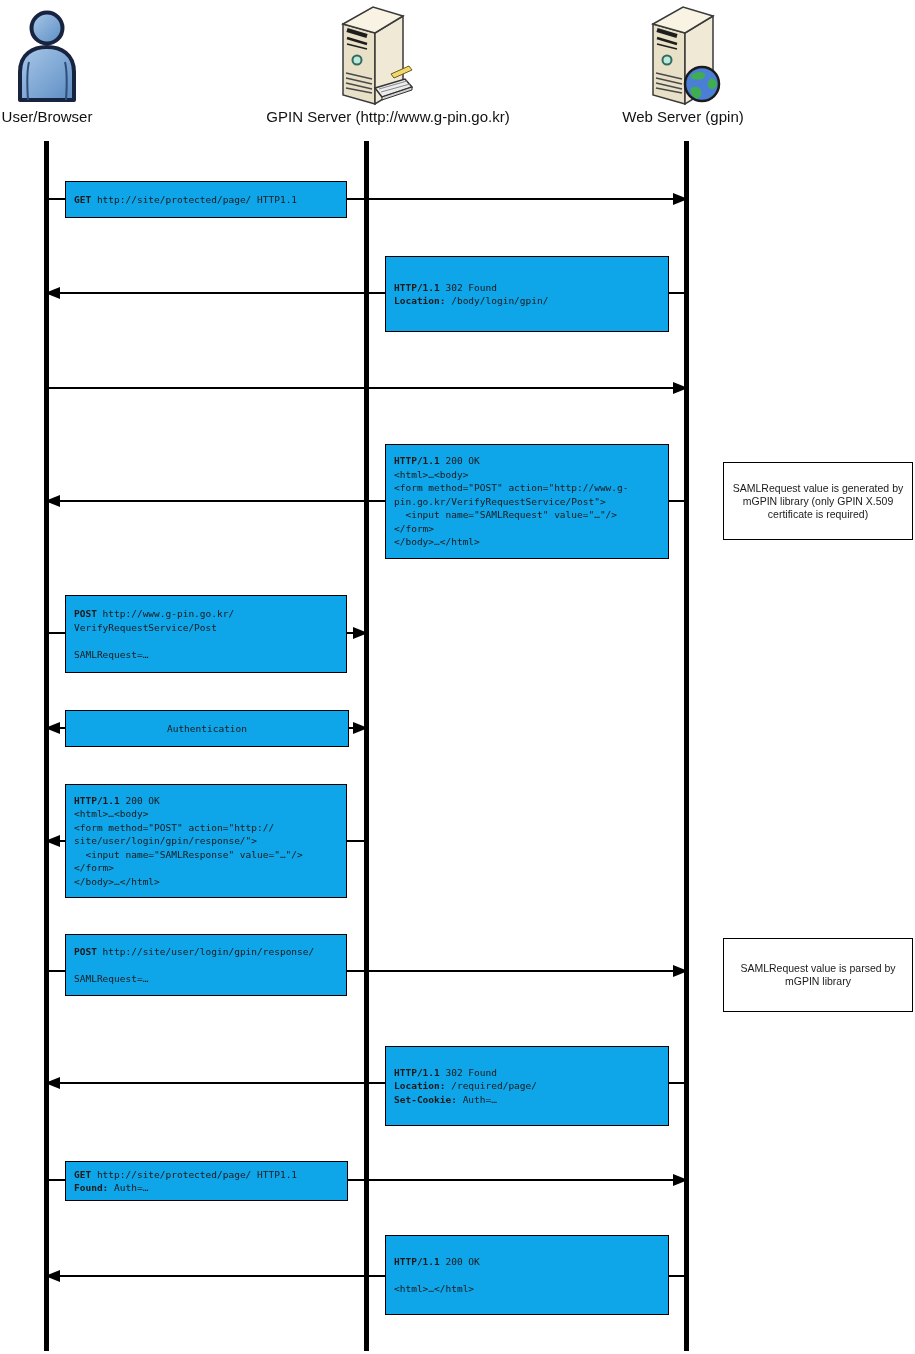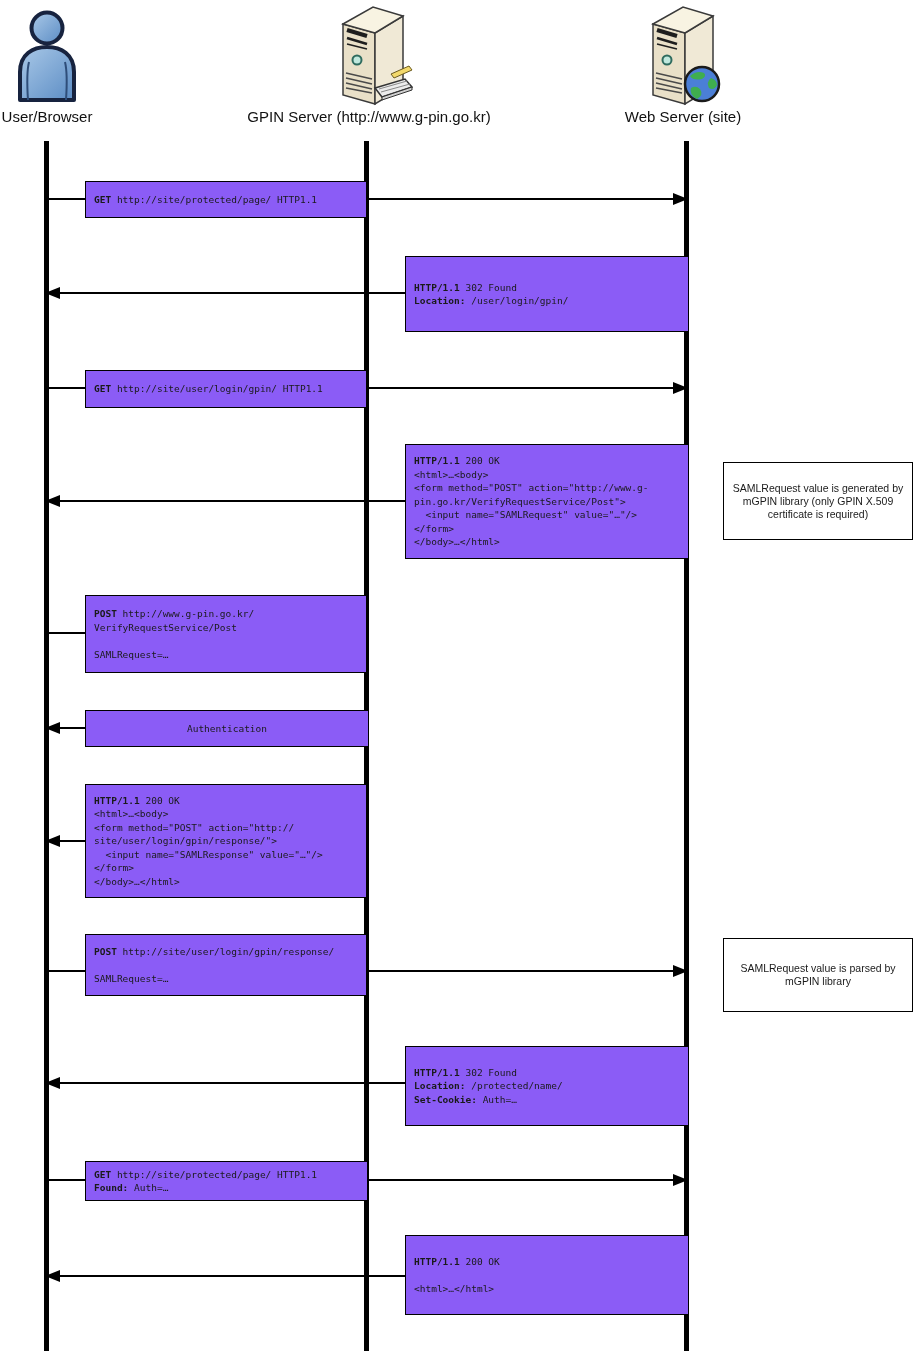--- a/index.html
+++ b/index.html
@@ -4,22 +4,22 @@
 <style>
   html,body{margin:0;padding:0;background:#fff;}
   #canvas{position:relative;width:915px;height:1354px;background:#fff;overflow:hidden;
           font-family:"Liberation Sans",sans-serif;}
   .lifeline{position:absolute;width:5px;background:#000;top:141px;height:1210px;z-index:1;}
   .arrow{position:absolute;height:2px;background:#000;z-index:2;}
   .head-r{position:absolute;right:-2px;top:50%;transform:translateY(-50%);width:0;height:0;
           border-top:6px solid transparent;border-bottom:6px solid transparent;border-left:15px solid #000;}
   .head-l{position:absolute;left:-2px;top:50%;transform:translateY(-50%);width:0;height:0;
           border-top:6px solid transparent;border-bottom:6px solid transparent;border-right:15px solid #000;}
-  .box{position:absolute;box-sizing:border-box;border:1.5px solid #000;background:#8b5cf6;z-index:3;
-       display:flex;flex-direction:column;justify-content:center;padding:2px 8px;margin-left:20px;}
+  .box{position:absolute;box-sizing:border-box;border:1.5px solid #000;background:#0ea5e9;z-index:3;
+       display:flex;flex-direction:column;justify-content:center;padding:2px 8px;}
   .mono{font-family:"DejaVu Sans Mono","Liberation Mono",monospace;font-size:9.5px;line-height:13.5px;color:#1a1a1a;}
   .ln{white-space:pre;min-height:13.5px;}
   .b{font-weight:bold;}
   .center{align-items:center;}
   .note{position:absolute;box-sizing:border-box;border:1.5px solid #000;background:#fff;z-index:3;
         display:flex;align-items:center;justify-content:center;text-align:center;
         font-size:10.5px;line-height:13px;color:#1a1a1a;padding:4px 0;}
   .actor-label{position:absolute;top:108px;transform:translateX(-50%);white-space:nowrap;
                font-size:15px;color:#111;z-index:4;}
   .icon{position:absolute;z-index:4;}
@@ -65,22 +65,22 @@
     <path d="M14,44 L34,49" stroke="#1d1d1d" stroke-width="1.5"></path>
     <circle cx="24" cy="60" r="4.5" fill="#bfe8dd" stroke="#2e6b5e" stroke-width="2"></circle>
     <path d="M13,73 L39,79 M13,78 L39,84 M13,83 L39,89 M13,88 L39,93" stroke="#4a4a4a" stroke-width="1.6"></path>
     <circle cx="59" cy="84" r="17" fill="#4b7fd6" stroke="#1b1b1b" stroke-width="2.5"></circle>
     <path d="M47,76 q7,-6 14,-3 q3,3 -2,6 q-9,2 -12,-3 z" fill="#3fae4e"></path>
     <path d="M54,99 q-8,-4 -6,-11 q5,-3 9,1 q4,6 -3,10 z" fill="#3fae4e"></path>
     <path d="M68,78 q6,2 6,7 q-3,6 -8,3 q-3,-6 2,-10 z" fill="#3fae4e"></path>
   </svg>
 
   <div class="actor-label" style="left:47px">User/Browser</div>
-  <div class="actor-label" style="left:369px">GPIN Server (http://www.g-pin.go.kr)</div>
-  <div class="actor-label" style="left:683px">Web Server (site)</div>
+  <div class="actor-label" style="left:388px">GPIN Server (http://www.g-pin.go.kr)</div>
+  <div class="actor-label" style="left:683px">Web Server (gpin)</div>
 
   <div class="lifeline" style="left:44px"></div>
   <div class="lifeline" style="left:364px"></div>
   <div class="lifeline" style="left:684px"></div>
 
   <div class="arrow" style="left:47px;top:198px;width:639px">
       <span class="head-r"></span>
     </div>
   <div class="arrow" style="left:47px;top:292px;width:639px">
       <span class="head-l"></span>
@@ -113,26 +113,23 @@
   <div class="arrow" style="left:47px;top:1275px;width:639px">
       <span class="head-l"></span>
     </div>
 
   <div class="box mono" style="left:65px;top:181px;width:282px;height:37px">
     <div class="ln"><span class="b">GET</span><span> http://site/protected/page/ HTTP1.1</span></div>
   </div>
 
   <div class="box mono" style="left:385px;top:256px;width:284px;height:76px">
     <div class="ln"><span class="b">HTTP/1.1</span><span> 302 Found</span></div>
-    <div class="ln"><span class="b">Location:</span><span> /user/login/gpin/</span></div>
+    <div class="ln"><span class="b">Location:</span><span> /body/login/gpin/</span></div>
   </div>
 
-  <div class="box mono" style="left:65px;top:370px;width:282px;height:38px">
-    <div class="ln"><span class="b">GET</span><span> http://site/user/login/gpin/ HTTP1.1</span></div>
-  </div>
 
   <div class="box mono" style="left:385px;top:444px;width:284px;height:115px">
     <div class="ln"><span class="b">HTTP/1.1</span><span> 200 OK</span></div>
     <div class="ln"><span>&lt;html&gt;…&lt;body&gt;</span></div>
     <div class="ln"><span>&lt;form method="POST" action="http://www.g-</span></div>
     <div class="ln"><span>pin.go.kr/VerifyRequestService/Post"&gt;</span></div>
     <div class="ln"><span>  &lt;input name="SAMLRequest" value="…"/&gt;</span></div>
     <div class="ln"><span>&lt;/form&gt;</span></div>
     <div class="ln"><span>&lt;/body&gt;…&lt;/html&gt;</span></div>
   </div>
@@ -159,21 +156,21 @@
   </div>
 
   <div class="box mono" style="left:65px;top:934px;width:282px;height:62px">
     <div class="ln"><span class="b">POST</span><span> http://site/user/login/gpin/response/</span></div>
     <div class="ln"><span></span></div>
     <div class="ln"><span>SAMLRequest=…</span></div>
   </div>
 
   <div class="box mono" style="left:385px;top:1046px;width:284px;height:80px">
     <div class="ln"><span class="b">HTTP/1.1</span><span> 302 Found</span></div>
-    <div class="ln"><span class="b">Location:</span><span> /protected/name/</span></div>
+    <div class="ln"><span class="b">Location:</span><span> /required/page/</span></div>
     <div class="ln"><span class="b">Set-Cookie:</span><span> Auth=…</span></div>
   </div>
 
   <div class="box mono" style="left:65px;top:1161px;width:283px;height:40px">
     <div class="ln"><span class="b">GET</span><span> http://site/protected/page/ HTTP1.1</span></div>
     <div class="ln"><span class="b">Found:</span><span> Auth=…</span></div>
   </div>
 
   <div class="box mono" style="left:385px;top:1235px;width:284px;height:80px">
     <div class="ln"><span class="b">HTTP/1.1</span><span> 200 OK</span></div>

